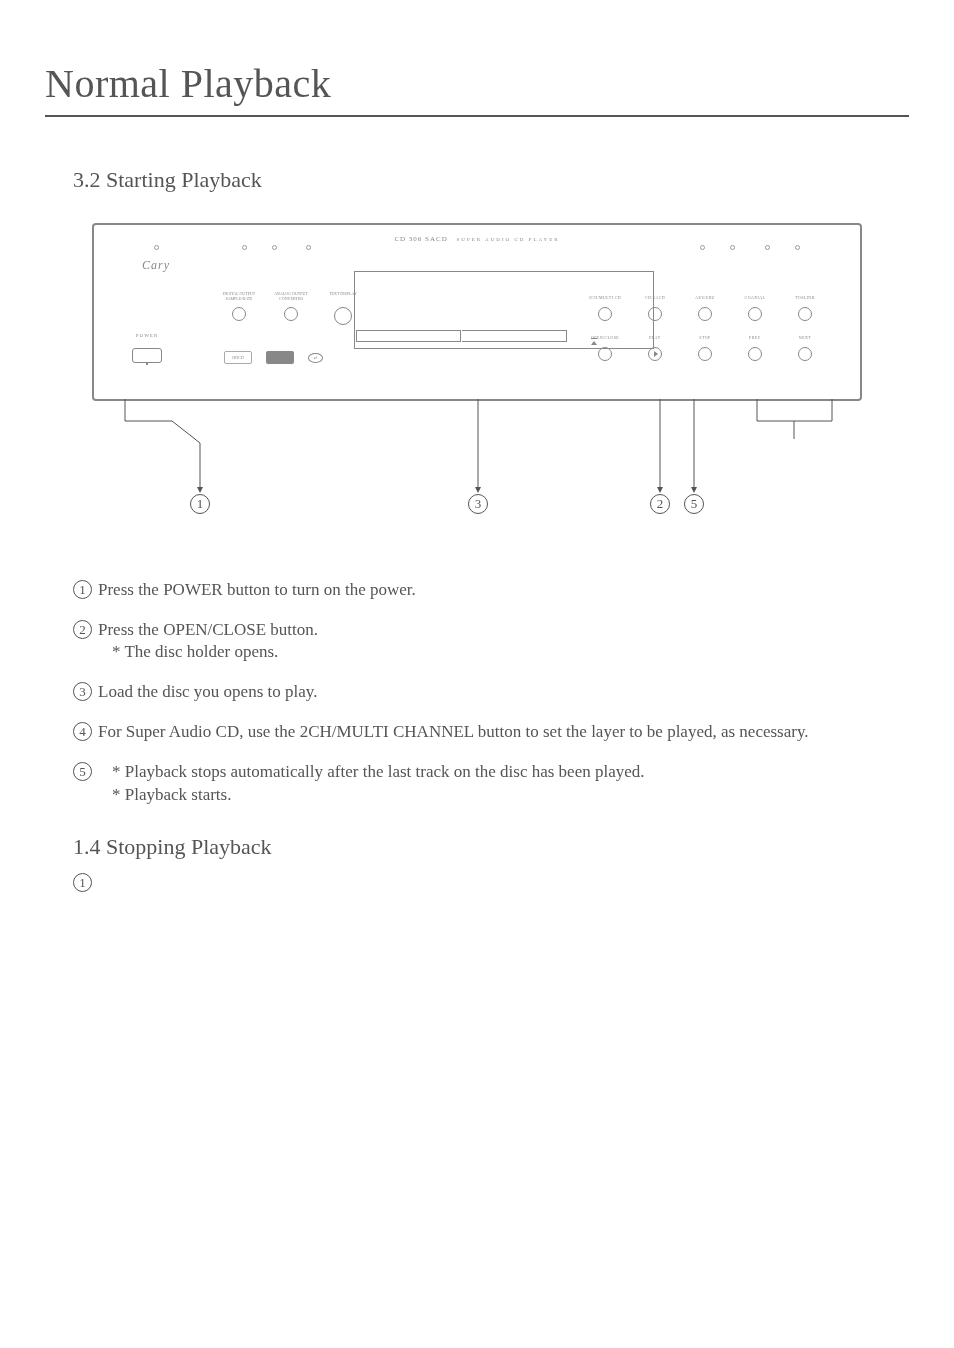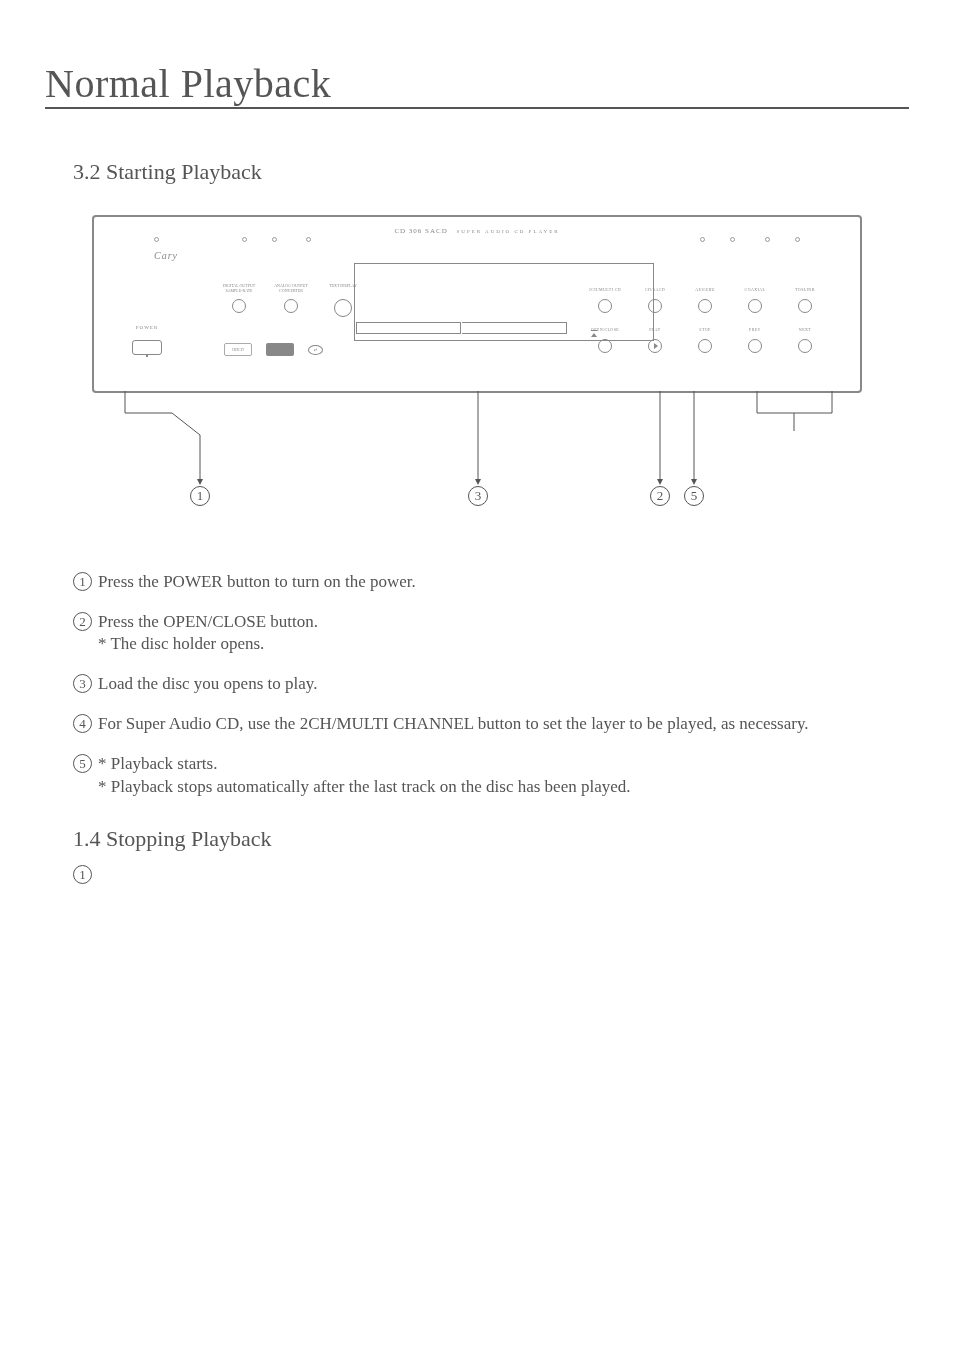--- a/index.html
+++ b/index.html
@@ -8,20 +8,21 @@
     height: 1348px;
     background: #fff;
     font-family: "Times New Roman", serif;
     color: #555;
     padding: 60px 45px 0 45px;
   }
   .title {
     font-size: 40px;
     font-weight: normal;
     border-bottom: 2px solid #555;
+    padding-bottom: 8px;
     margin-bottom: 50px;
     letter-spacing: 0.5px;
   }
   .section-heading {
     font-size: 22px;
     margin-left: 28px;
     margin-bottom: 30px;
     font-weight: normal;
   }
   .section-heading.second {
@@ -55,21 +56,21 @@
   .s1 { top: 20px; left: 60px; }
   .s2 { top: 20px; left: 148px; }
   .s3 { top: 20px; left: 178px; }
   .s4 { top: 20px; left: 212px; }
   .s5 { top: 20px; right: 155px; }
   .s6 { top: 20px; right: 125px; }
   .s7 { top: 20px; right: 90px; }
   .s8 { top: 20px; right: 60px; }
   .logo {
     position: absolute; top: 33px; left: 40px; width: 44px; height: 14px;
-    font-size: 10px; text-align:right; font-style: italic; letter-spacing: 1px;
+    font-size: 12px; text-align:center; font-style: italic; letter-spacing: 1px;
   }
   .power-area { position: absolute; left: 38px; top: 108px; text-align:center; }
   .power-area .lbl { font-size:5px; letter-spacing:1px; margin-bottom:10px;}
   .power-btn { width: 30px; height: 15px; border:1px solid #888; border-radius:3px; margin:0 auto; position:relative;}
   .power-btn:after { content:""; position:absolute; left:50%; top:100%; width:2px; height:3px; margin-left:-1px; background:#888;}
   
   .group3 { position:absolute; left:128px; top:66px; display:flex; gap:18px; text-align:center;}
   .g3col { width:34px; }
   .g3col .lab { font-size:4px; line-height:5px; height:12px; }
   .circbtn { width:14px; height:14px; border:1px solid #888; border-radius:50%; margin:4px auto 0 auto;}
@@ -105,21 +106,21 @@
   
   .instructions { margin-left: 28px; margin-right: 20px; }
   .instr-item { display:flex; align-items:flex-start; margin-bottom:18px; font-size:17px; line-height:1.3; }
   .instr-item.tight { margin-bottom:10px;}
   .num-circ {
     flex: 0 0 auto;
     width:19px; height:19px; border:1.2px solid #555; border-radius:50%;
     font-size:13px; text-align:center; line-height:17px; margin-right:6px; margin-top:1px;
   }
   .instr-body { flex:1; }
-  .instr-body .sub { margin-left:0; }
+  .instr-body .sub { margin-left:14px; }
 </style>
 </head>
 <body>
 
 <h1 class="title">Normal Playback</h1>
 
 <h2 class="section-heading">3.2 Starting Playback</h2>
 
 <div class="diagram-wrap">
   <div class="panel">
@@ -267,22 +268,22 @@
   </div>
   <div class="instr-item">
     <div class="num-circ">4</div>
     <div class="instr-body">
       <div>For Super Audio CD, use the 2CH/MULTI CHANNEL button to set the layer to be played, as necessary.</div>
     </div>
   </div>
   <div class="instr-item">
     <div class="num-circ">5</div>
     <div class="instr-body">
+      <div class="sub">* Playback stops automatically after the last track on the disc has been played.</div>
       <div class="sub">* Playback starts.</div>
-      <div class="sub">* Playback stops automatically after the last track on the disc has been played.</div>
     </div>
   </div>
 </div>
 
 <h2 class="section-heading second">1.4 Stopping Playback</h2>
 
 <div class="instructions">
   <div class="instr-item tight">
     <div class="num-circ">1</div>
     <div class="instr-body">

